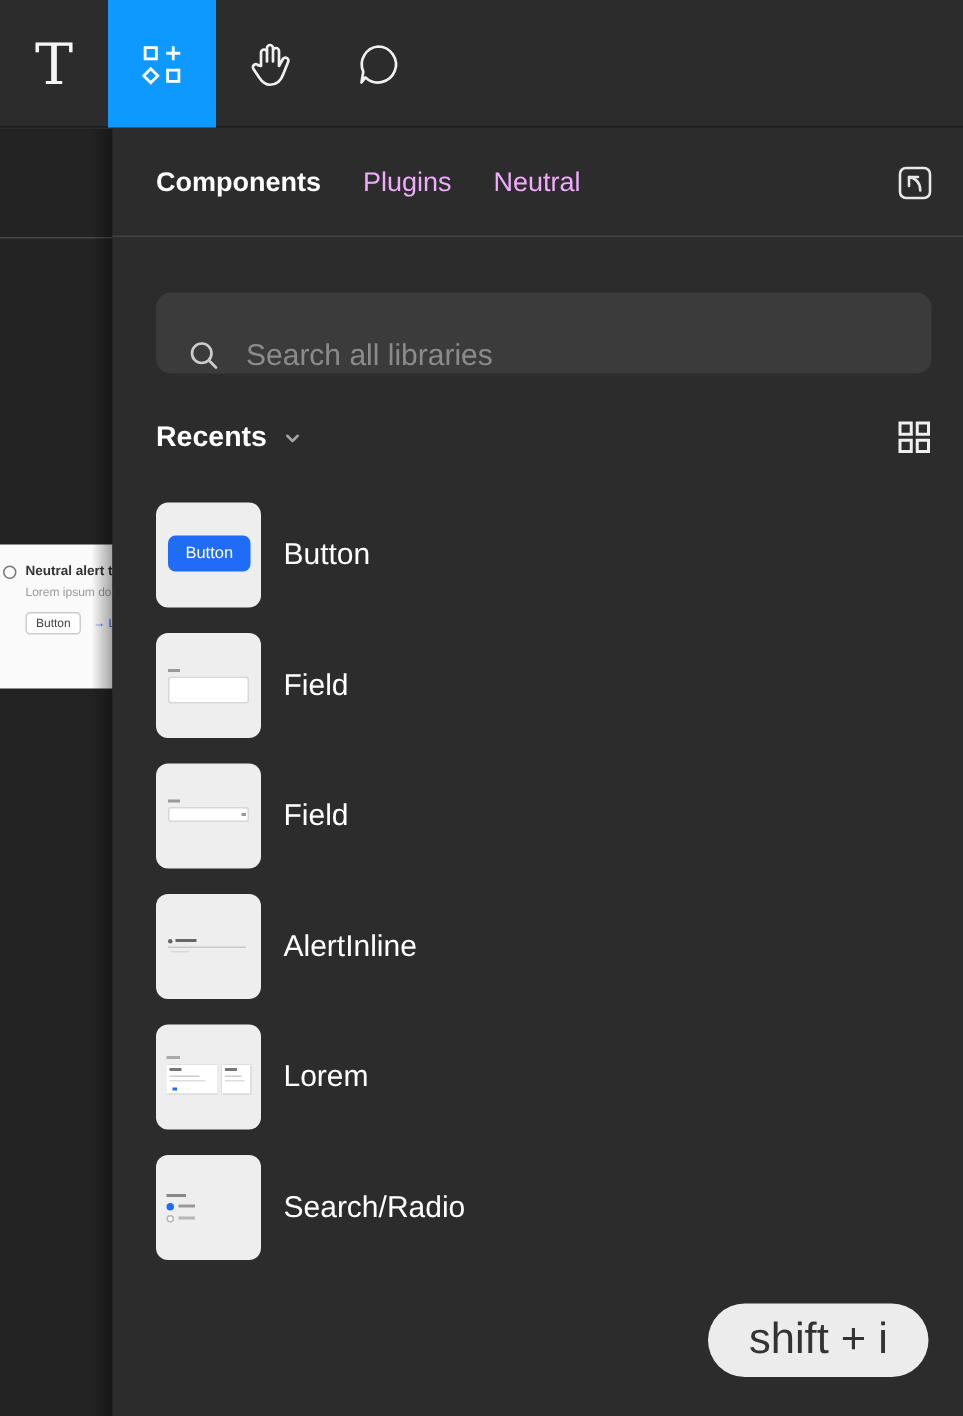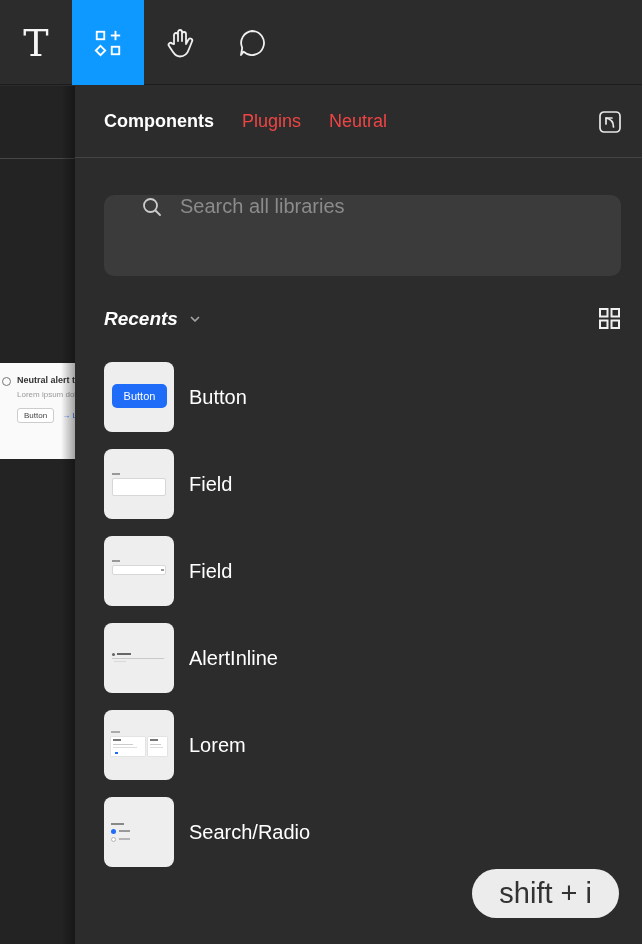--- a/index.html
+++ b/index.html
@@ -60,37 +60,37 @@
   }
   .mini-alert-link { font-size:8px; color:#2e6bff; white-space:nowrap; }
 
   
   .panel { position:relative; width:567px; height:100%; background:#2c2c2c; }
   .panel-header {
     height:72px; display:flex; align-items:center;
     padding:0 19px 0 29px; border-bottom:1px solid #434343;
   }
   .tabs { display:flex; gap:28px; flex:1; }
-  .tab { font-size:18px; color:#ef4444; cursor:default; }
+  .tab { font-size:18px; color:#f0abfc; cursor:default; }
   .tab.active { color:#ffffff; font-weight:700; }
   .header-action { display:flex; align-items:center; justify-content:center; }
 
   .panel-body { position:relative; padding:0 21px 0 29px; height:calc(100% - 73px); }
 
   .search-bar {
-    margin-top:37px; height:81px; background:#3b3b3b; border-radius:10px;
-    display:flex; align-items:flex-start; padding:0 36px; gap:16px;
+    margin-top:37px; height:54px; background:#3b3b3b; border-radius:10px;
+    display:flex; align-items:flex-end; padding:0 20px; gap:16px;
   }
   .search-bar input {
     flex:1; background:transparent; border:none; outline:none;
     font-size:20px; color:#e5e5e5; font-family:"Liberation Sans", sans-serif;
   }
   .search-bar input::placeholder { color:#8b8b8b; }
 
-  .recents-row { margin-top:31px; display:flex; align-items:center;font-style:italic; }
+  .recents-row { margin-top:31px; display:flex; align-items:center; }
   .recents-label { font-size:19px; font-weight:700; color:#ffffff; }
   .recents-chevron { margin-left:10px; display:flex; align-items:center; }
   .grid-toggle { margin-left:auto; display:flex; align-items:center; }
 
   .components-list { margin-top:32px; }
   .comp-row { display:flex; align-items:center; height:70px; margin-bottom:17px; cursor:default; }
   .comp-label { margin-left:15px; font-size:20px; color:#ffffff; }
 
   
   .thumb {

